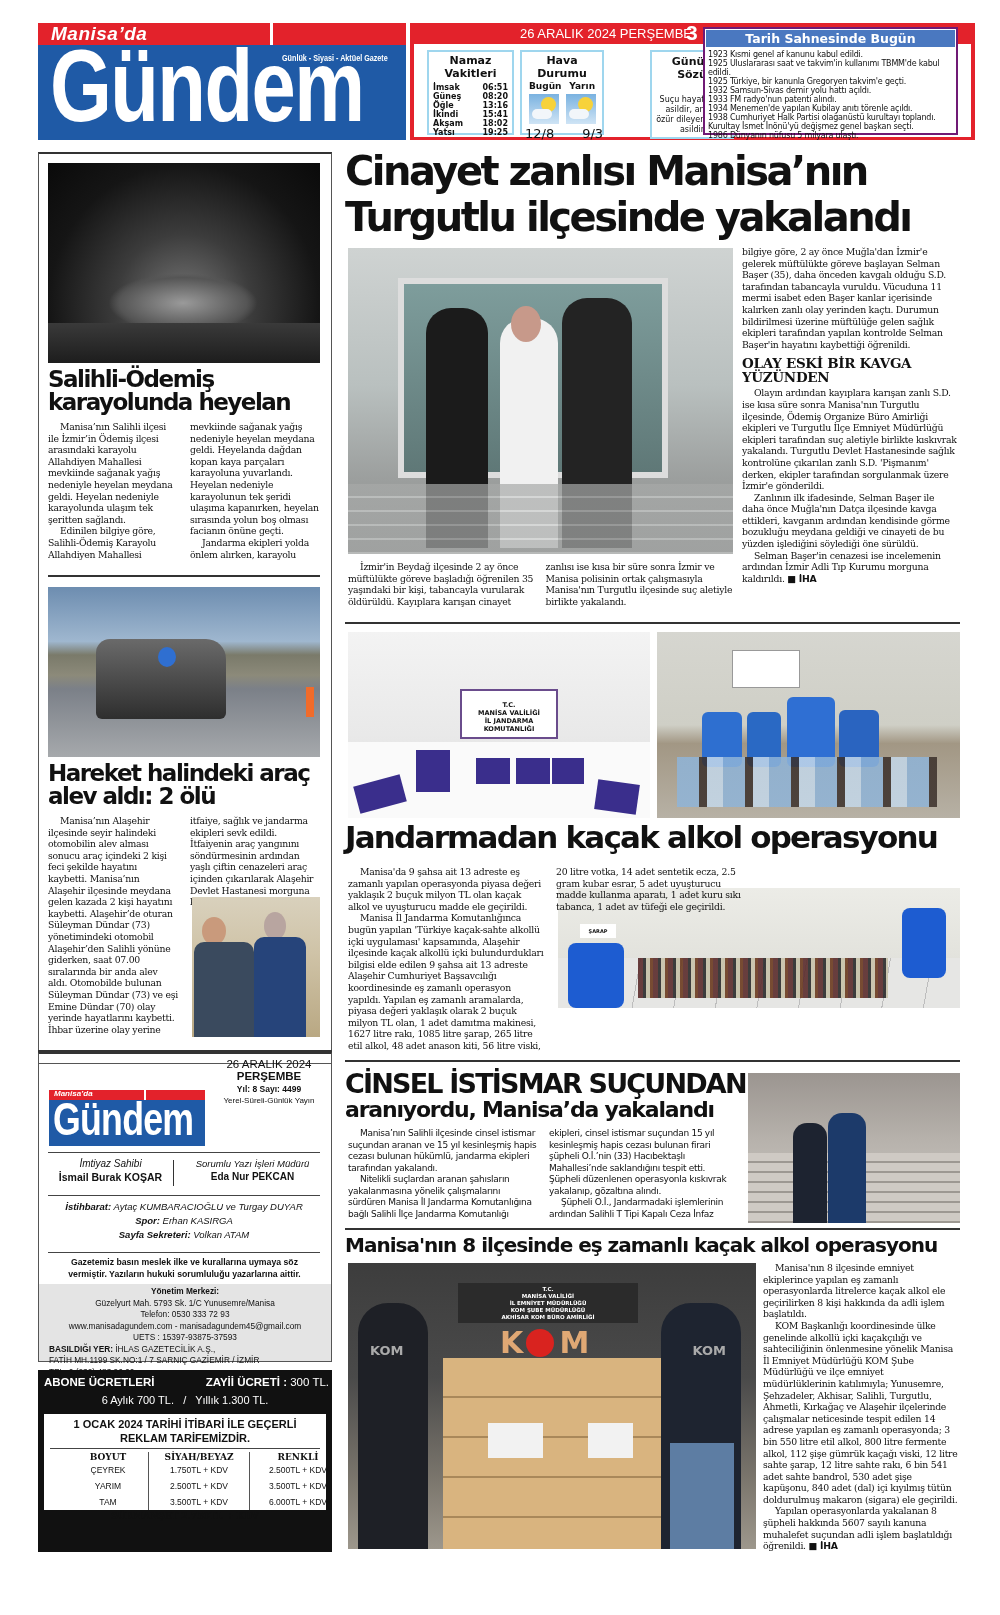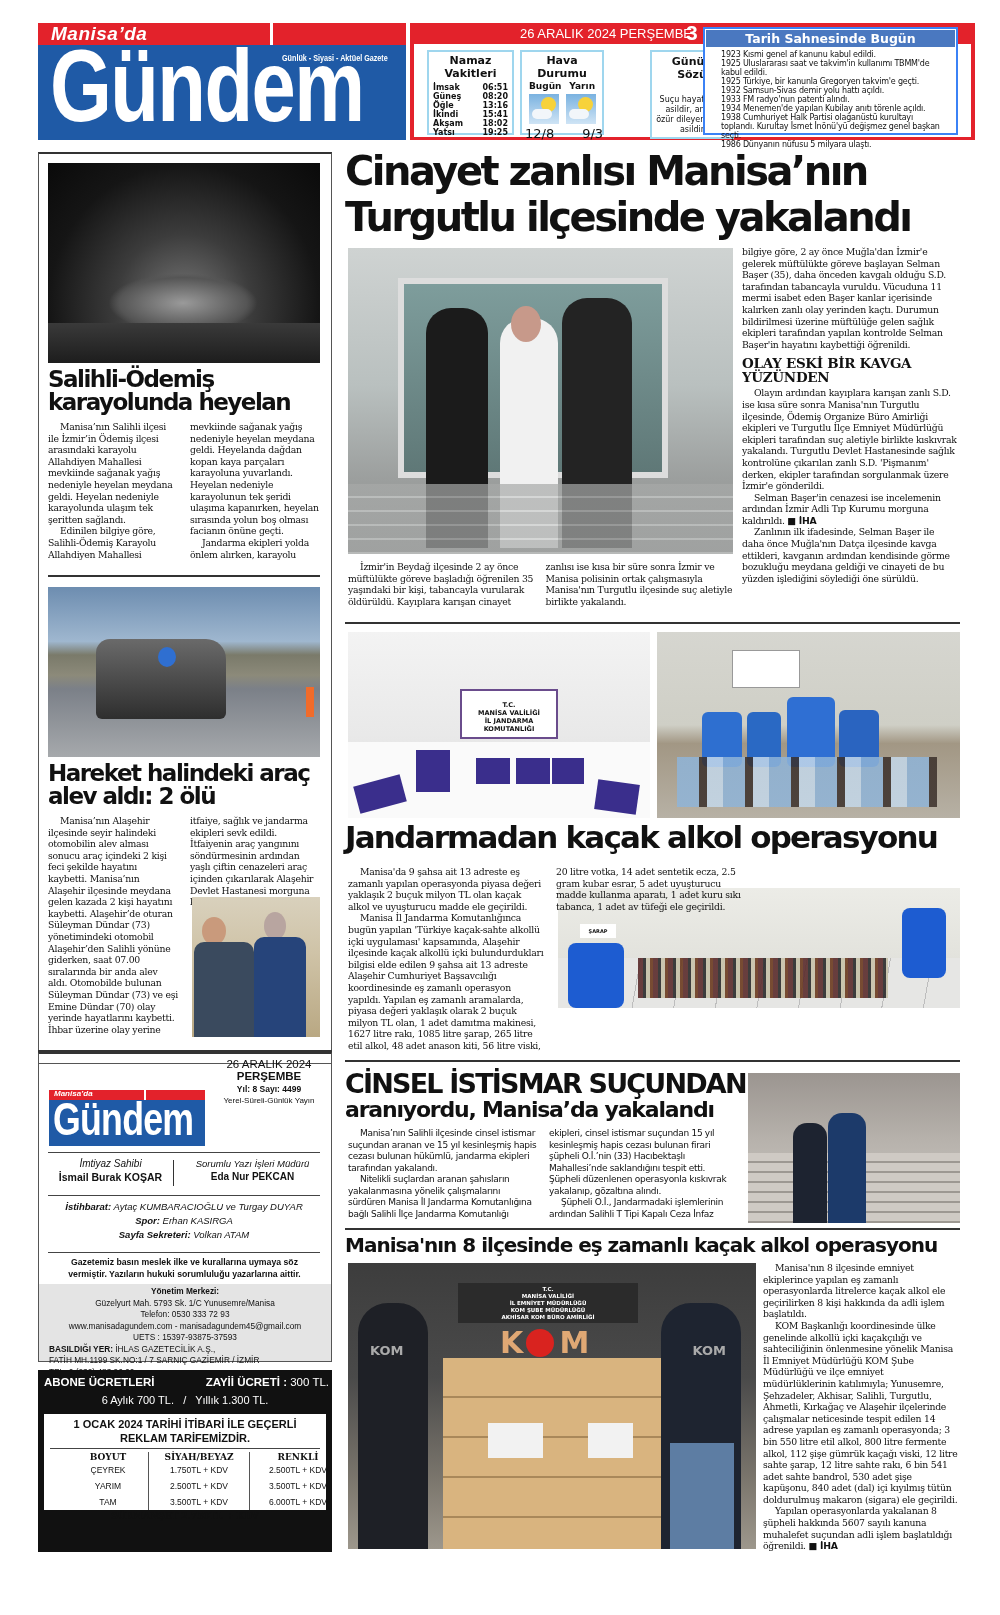--- a/index.html
+++ b/index.html
@@ -95,23 +95,23 @@
     <span>12/8</span>
     <span>9/3</span>
   </div>
 </div>
 
 <div class="abs infobox" style="left:610px;top:50px;width:84px;height:89px;padding:3px 4px;margin-left:40px;">
   <div class="ibtitle">Günün Sözü</div>
   <div class="c" style="font:8px 'DejaVu Sans',sans-serif;line-height:10px;margin-top:14px;">Suçu hayatlarını asildir, ancak özür dileyen daha asildir</div>
 </div>
 
-<div class="abs" style="left:703px;top:27px;width:255px;height:108px;border:2px solid #3b82f6;background:#fff;">
+<div class="abs" style="left:703px;top:27px;width:255px;height:108px;border:2px solid #701a75;background:#fff;">
   <div style="background:#4a78c0;color:#fff;text-align:center;font:bold 12.5px 'DejaVu Sans',sans-serif;height:17px;line-height:17px;margin:1px;">Tarih Sahnesinde Bugün</div>
-  <div class="hist" style="padding:2px 16px;">
+  <div class="hist" style="padding:2px 3px;">
     <div>1923 Kısmi genel af kanunu kabul edildi.</div>
     <div>1925 Uluslararası saat ve takvim'in kullanımı TBMM'de kabul edildi.</div>
     <div>1925 Türkiye, bir kanunla Gregoryen takvim'e geçti.</div>
     <div>1932 Samsun-Sivas demir yolu hattı açıldı.</div>
     <div>1933 FM radyo'nun patenti alındı.</div>
     <div>1934 Menemen'de yapılan Kubilay anıtı törenle açıldı.</div>
     <div>1938 Cumhuriyet Halk Partisi olağanüstü kurultayı toplandı. Kurultay İsmet İnönü'yü değişmez genel başkan seçti.</div>
     <div>1986 Dünyanın nüfusu 5 milyara ulaştı.</div>
   </div>
 </div>
@@ -230,22 +230,22 @@
   <div style="position:absolute;left:0;bottom:0;width:385px;height:70px;background:repeating-linear-gradient(180deg,#a7a9a8 0 12px,#c9cbca 12px 14px);opacity:.7;"></div>
 </div>
 <div class="abs body" style="left:348px;top:561px;width:385px;height:55px;overflow:hidden;column-count:2;column-gap:10px;column-fill:auto;">
   <p>İzmir'in Beydağ ilçesinde 2 ay önce müftülükte göreve başladığı öğrenilen 35 yaşındaki bir kişi, tabancayla vurularak öldürüldü. Kayıplara karışan cinayet zanlısı ise kısa bir süre sonra İzmir ve Manisa polisinin ortak çalışmasıyla Manisa'nın Turgutlu ilçesinde suç aletiyle birlikte yakalandı.</p>
 
 </div>
 <div class="abs body" style="left:742px;top:246px;width:216px;height:370px;overflow:hidden;">
   <p style="text-indent:0;">bilgiye göre, 2 ay önce Muğla'dan İzmir'e gelerek müftülükte göreve başlayan Selman Başer (35), daha önceden kavgalı olduğu S.D. tarafından tabancayla vuruldu. Vücuduna 11 mermi isabet eden Başer kanlar içerisinde kalırken zanlı olay yerinden kaçtı. Durumun bildirilmesi üzerine müftülüğe gelen sağlık ekipleri tarafından yapılan kontrolde Selman Başer'in hayatını kaybettiği öğrenildi.</p>
   <div style="font:bold 13.5px 'DejaVu Serif',serif;line-height:14px;margin:6px 0 3px;letter-spacing:-.3px;">OLAY ESKİ BİR KAVGA YÜZÜNDEN</div>
   <p>Olayın ardından kayıplara karışan zanlı S.D. ise kısa süre sonra Manisa'nın Turgutlu ilçesinde, Ödemiş Organize Büro Amirliği ekipleri ve Turgutlu İlçe Emniyet Müdürlüğü ekipleri tarafından suç aletiyle birlikte kıskıvrak yakalandı. Turgutlu Devlet Hastanesinde sağlık kontrolüne çıkarılan zanlı S.D. 'Pişmanım' derken, ekipler tarafından sorgulanmak üzere İzmir'e gönderildi.</p>
+  <p>Zanlının ilk ifadesinde, Selman Başer ile daha önce Muğla'nın Datça ilçesinde kavga ettikleri, kavganın ardından kendisinde görme bozukluğu meydana geldiği ve cinayeti de bu yüzden işlediğini söylediği öne sürüldü.</p>
   <p><span>Selman Başer'in cenazesi ise incelemenin ardından İzmir Adli Tıp Kurumu morguna kaldırıldı.</span> <span class="iha">■ İHA</span></p>
-  <p>Zanlının ilk ifadesinde, Selman Başer ile daha önce Muğla'nın Datça ilçesinde kavga ettikleri, kavganın ardından kendisinde görme bozukluğu meydana geldiği ve cinayeti de bu yüzden işlediğini söylediği öne sürüldü.</p>
 </div>
 <div class="abs rule" style="left:345px;top:622px;width:615px;"></div>
 
 <div class="abs photo" style="left:348px;top:632px;width:302px;height:186px;background:linear-gradient(#f3f3f3 0%,#e9e9e9 55%,#d9d9d9 100%);">
   <div style="position:absolute;left:112px;top:57px;width:98px;height:50px;background:#fff;border:2px solid #6a4c8c;font:bold 6.5px 'DejaVu Sans',sans-serif;text-align:center;padding-top:10px;line-height:8px;">
     <div>T.C.</div>
       <div>MANİSA VALİLİĞİ</div>
       <div>İL JANDARMA KOMUTANLIĞI</div>
   </div>
   <div style="position:absolute;left:0;top:110px;width:302px;height:76px;background:#fafafa;"></div>

